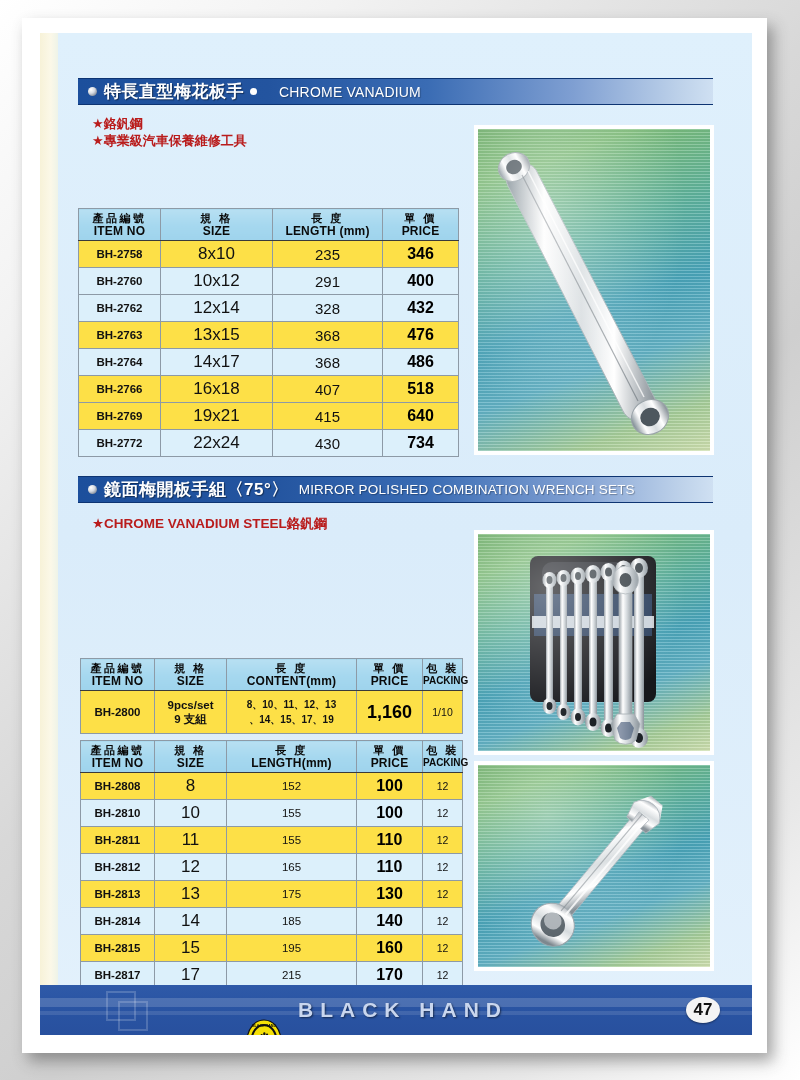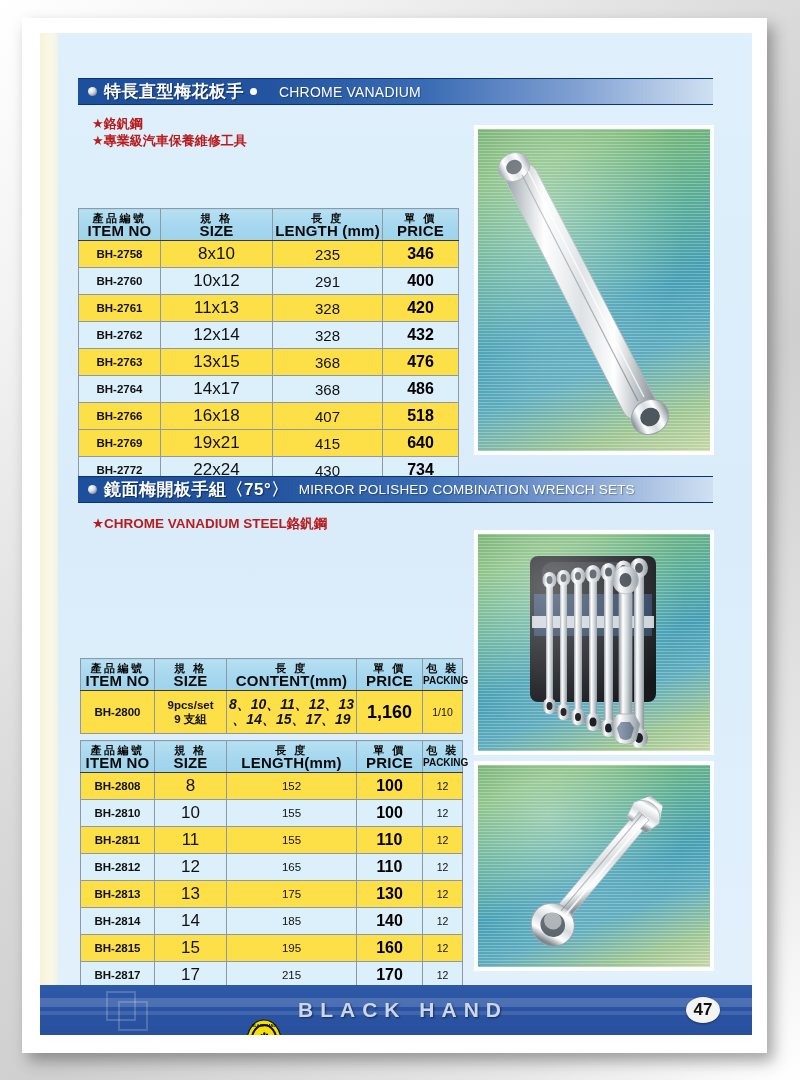--- a/index.html
+++ b/index.html
@@ -88,31 +88,31 @@
     padding:0;
   }
   table.cat thead th{
     background:linear-gradient(180deg,#b7e0f2 0%,#a6d8ef 50%,#9ed3ec 100%);
     border-bottom:1.4px solid #3a3a3a;
     color:#0a0a0a;
     line-height:12.5px;
     padding:3px 0 3px 0;
   }
   .th-cn{font-size:11px;font-weight:bold;letter-spacing:2.5px;display:block;}
-  .th-en{font-size:15px;font-weight:bold;letter-spacing:.2px;display:block;}
+  .th-en{font-size:12px;font-weight:bold;letter-spacing:.2px;display:block;}
   .th-en.sm{font-size:10px;letter-spacing:0;}
   tr.alt td{background:#dcf0fb;}
   td.c-item{font-size:11.5px;font-weight:bold;color:#111;}
   td.c-size{font-size:17px;font-weight:normal;color:#111;}
   td.c-len{font-size:15px;font-weight:normal;color:#111;}
   td.c-len.sm{font-size:11.5px;}
   td.c-price{font-size:16px;font-weight:bold;color:#000;}
   td.c-pack{font-size:10.5px;color:#111;}
   td.c-size.two{font-size:11.5px;font-weight:bold;line-height:14px;}
-  td.c-content{font-size:14px;font-weight:bold;line-height:15px;color:#111;font-style:italic;}
+  td.c-content{font-size:10px;font-weight:bold;line-height:15px;color:#111;}
   td.c-price.big{font-size:18px;}
 
   
   .photo{
     position:absolute;
     background:#ffffff;
     padding:4px;
     box-sizing:border-box;
   }
   .photo-inner{
@@ -216,26 +216,20 @@
           <td class="c-item" style="height:26px">BH-2758</td>
           <td class="c-size">8x10</td>
           <td class="c-len">235</td>
           <td class="c-price">346</td>
         </tr>
         <tr class="alt">
           <td class="c-item" style="height:26px">BH-2760</td>
           <td class="c-size">10x12</td>
           <td class="c-len">291</td>
           <td class="c-price">400</td>
-        </tr>
-        <tr>
-          <td class="c-item" style="height:26px">BH-2761</td>
-          <td class="c-size">11x13</td>
-          <td class="c-len">328</td>
-          <td class="c-price">420</td>
         </tr>
         <tr class="alt">
           <td class="c-item" style="height:26px">BH-2762</td>
           <td class="c-size">12x14</td>
           <td class="c-len">328</td>
           <td class="c-price">432</td>
         </tr>
         <tr>
           <td class="c-item" style="height:26px">BH-2763</td>
           <td class="c-size">13x15</td>

